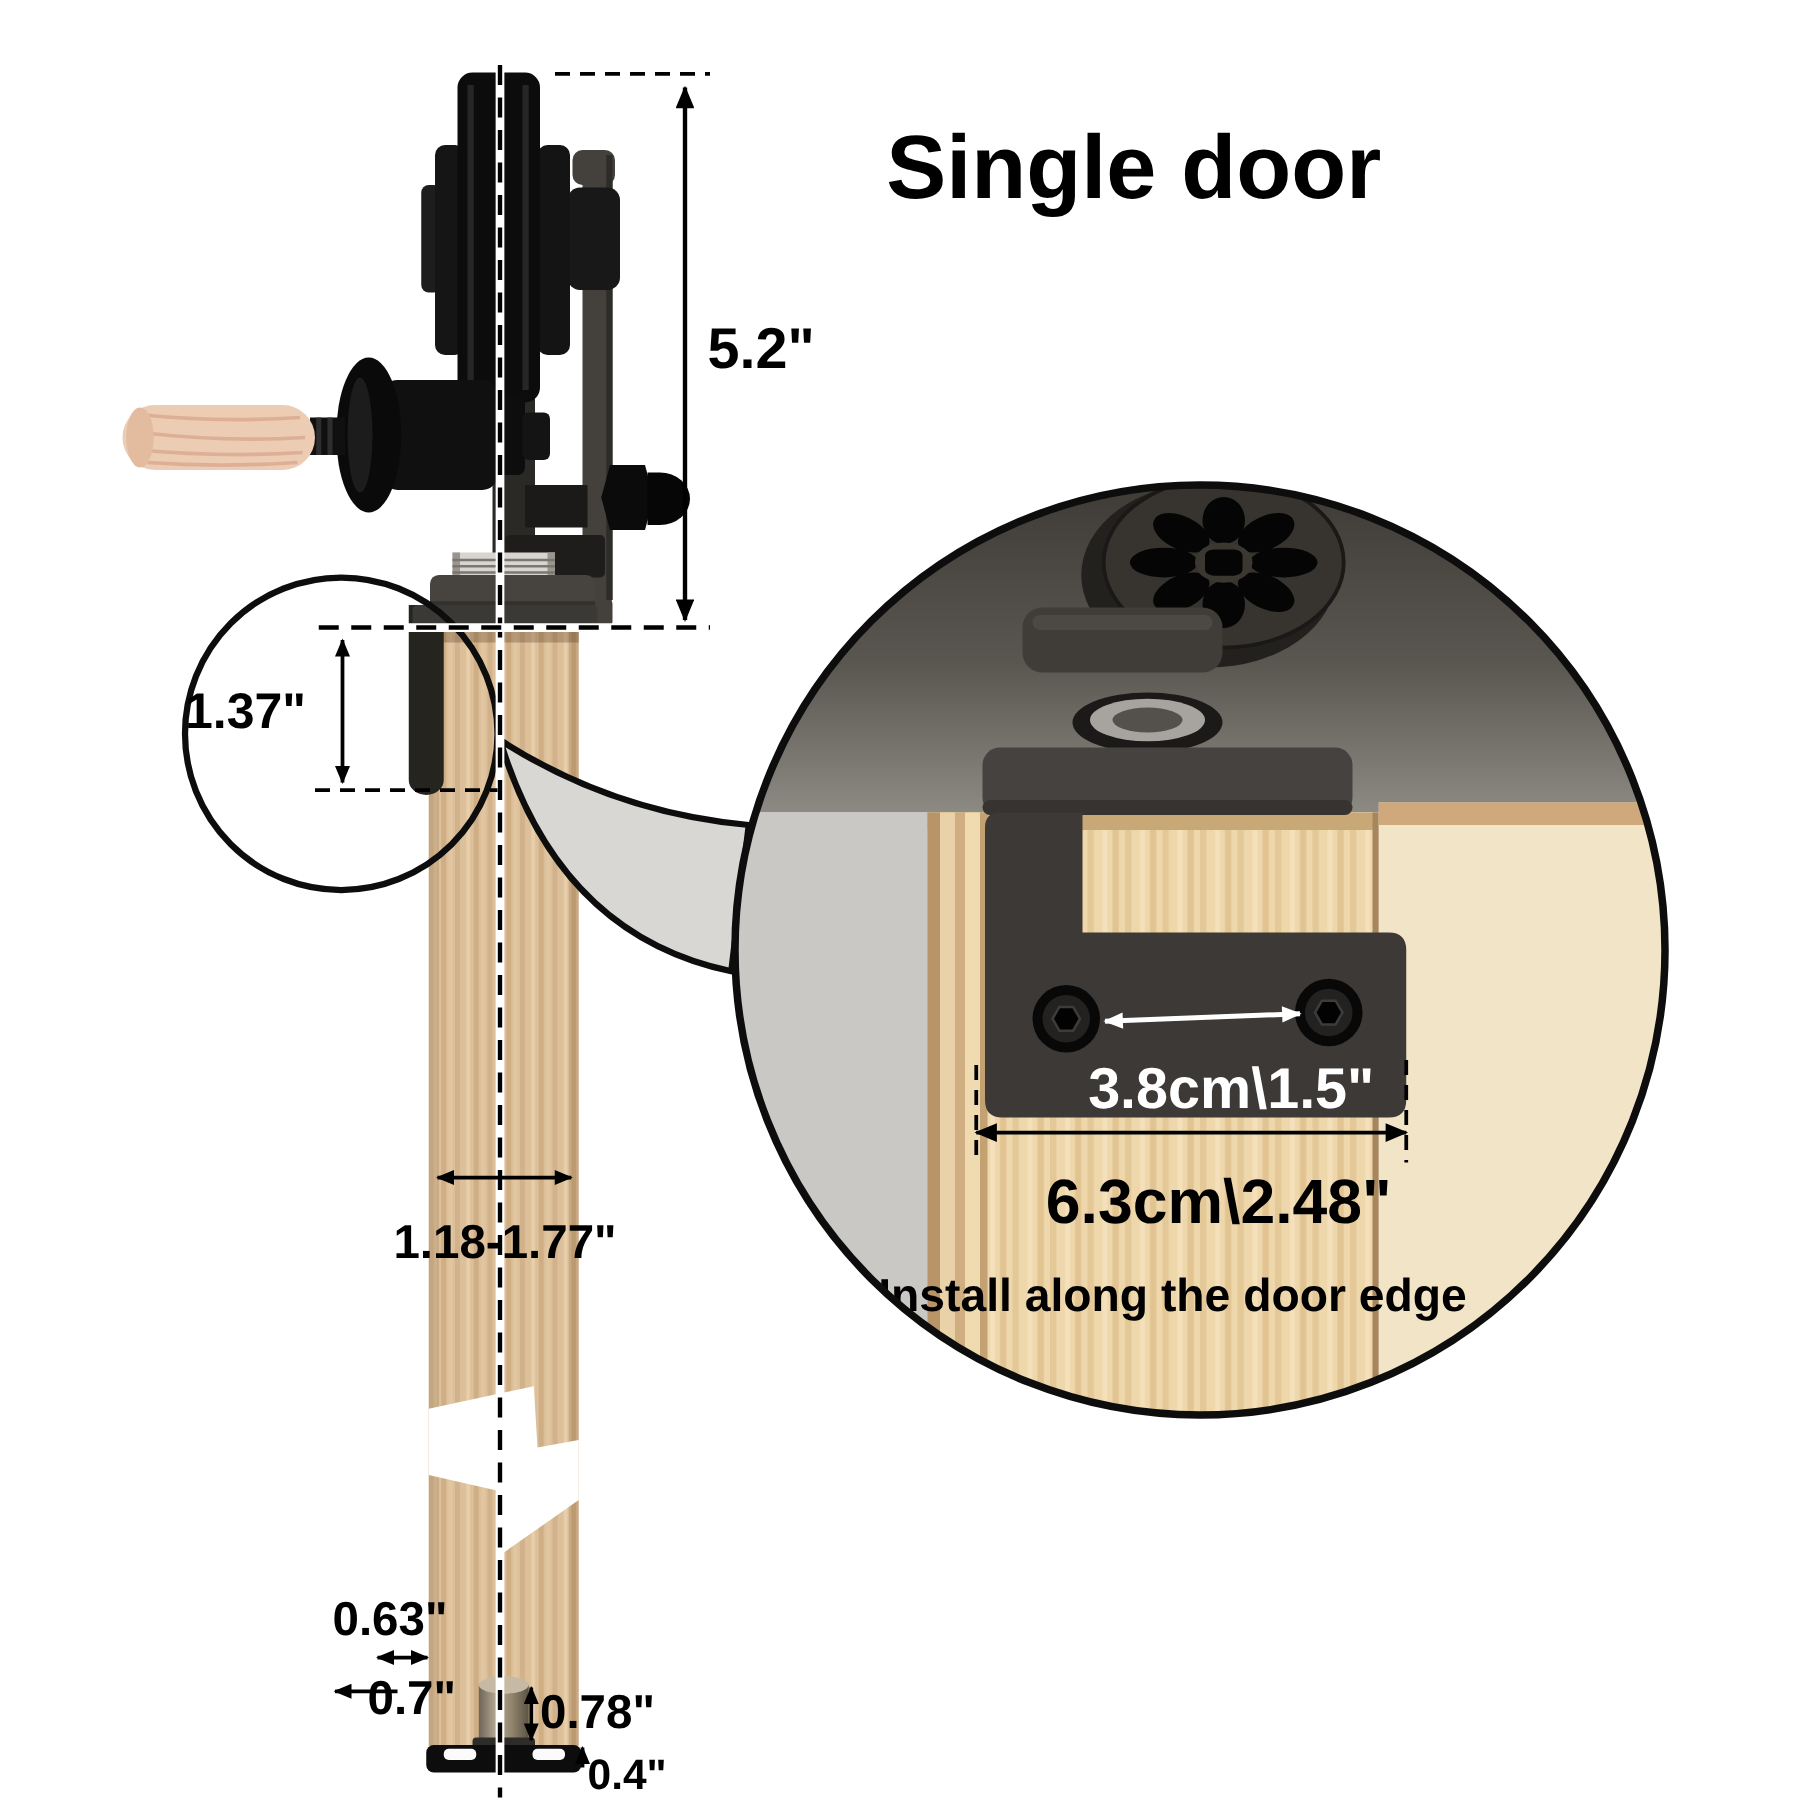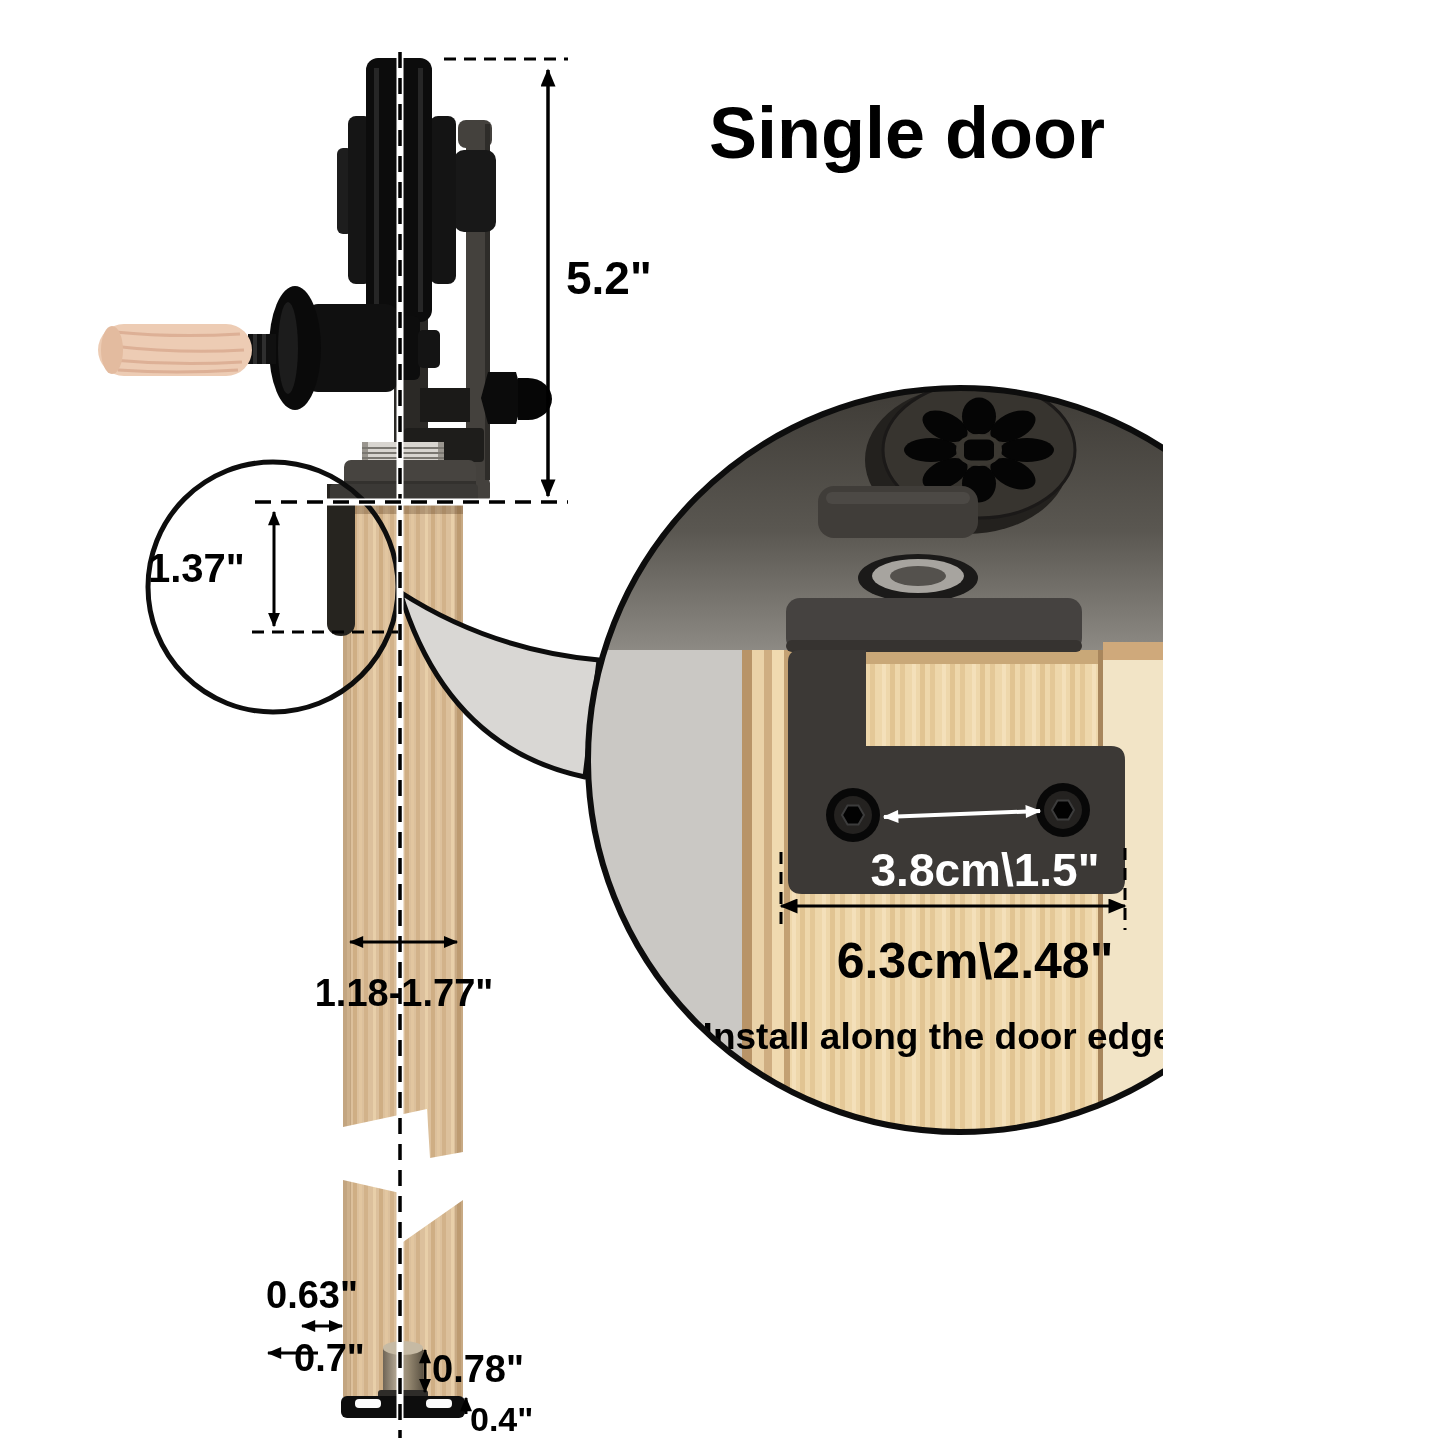--- a/index.html
+++ b/index.html
@@ -1,16 +1,16 @@
 <!DOCTYPE html>
 <html><head>
 <meta charset="utf-8">
 <style>
   html,body{margin:0;padding:0;background:#fff;}
-  #stage{position:relative;width:1163px;height:1445px;background:#fff;overflow:hidden;
+  #stage{position:relative;width:1445px;height:1445px;background:#fff;overflow:hidden;
          font-family:"Liberation Sans",sans-serif;}
   svg{display:block;}
   text{font-family:"Liberation Sans",sans-serif;font-weight:bold;fill:#000;}
   .t72{font-size:72px;} .t46{font-size:46px;} .t40{font-size:40px;} .t38{font-size:38px;}
   .t50{font-size:50px;} .t34{font-size:34px;} .t37{font-size:37px;}
   .wt{fill:#ffffff;}
   .dim{stroke:#000;stroke-width:3.5;fill:none;}
   .dimthin{stroke:#000;stroke-width:3;fill:none;}
   .dash{stroke:#000;stroke-width:3.5;stroke-dasharray:16 10;fill:none;}
   .dashsm{stroke:#000;stroke-width:3;stroke-dasharray:12 8;fill:none;}

